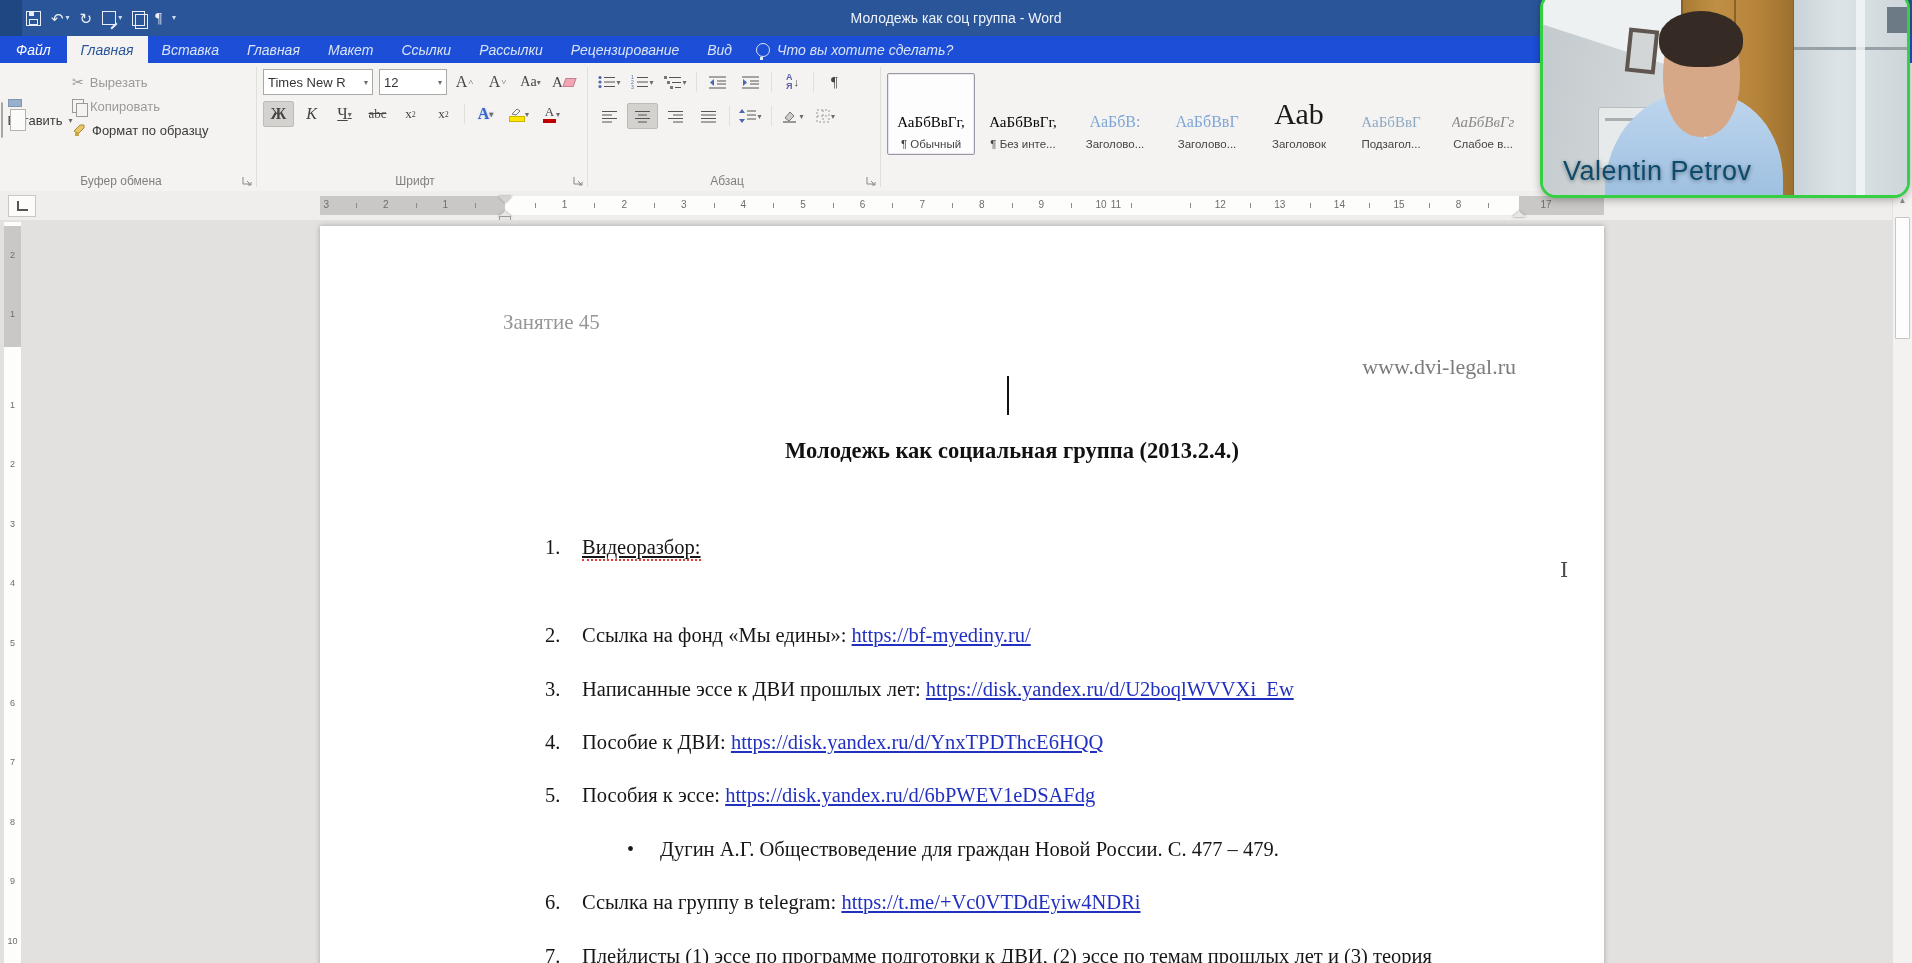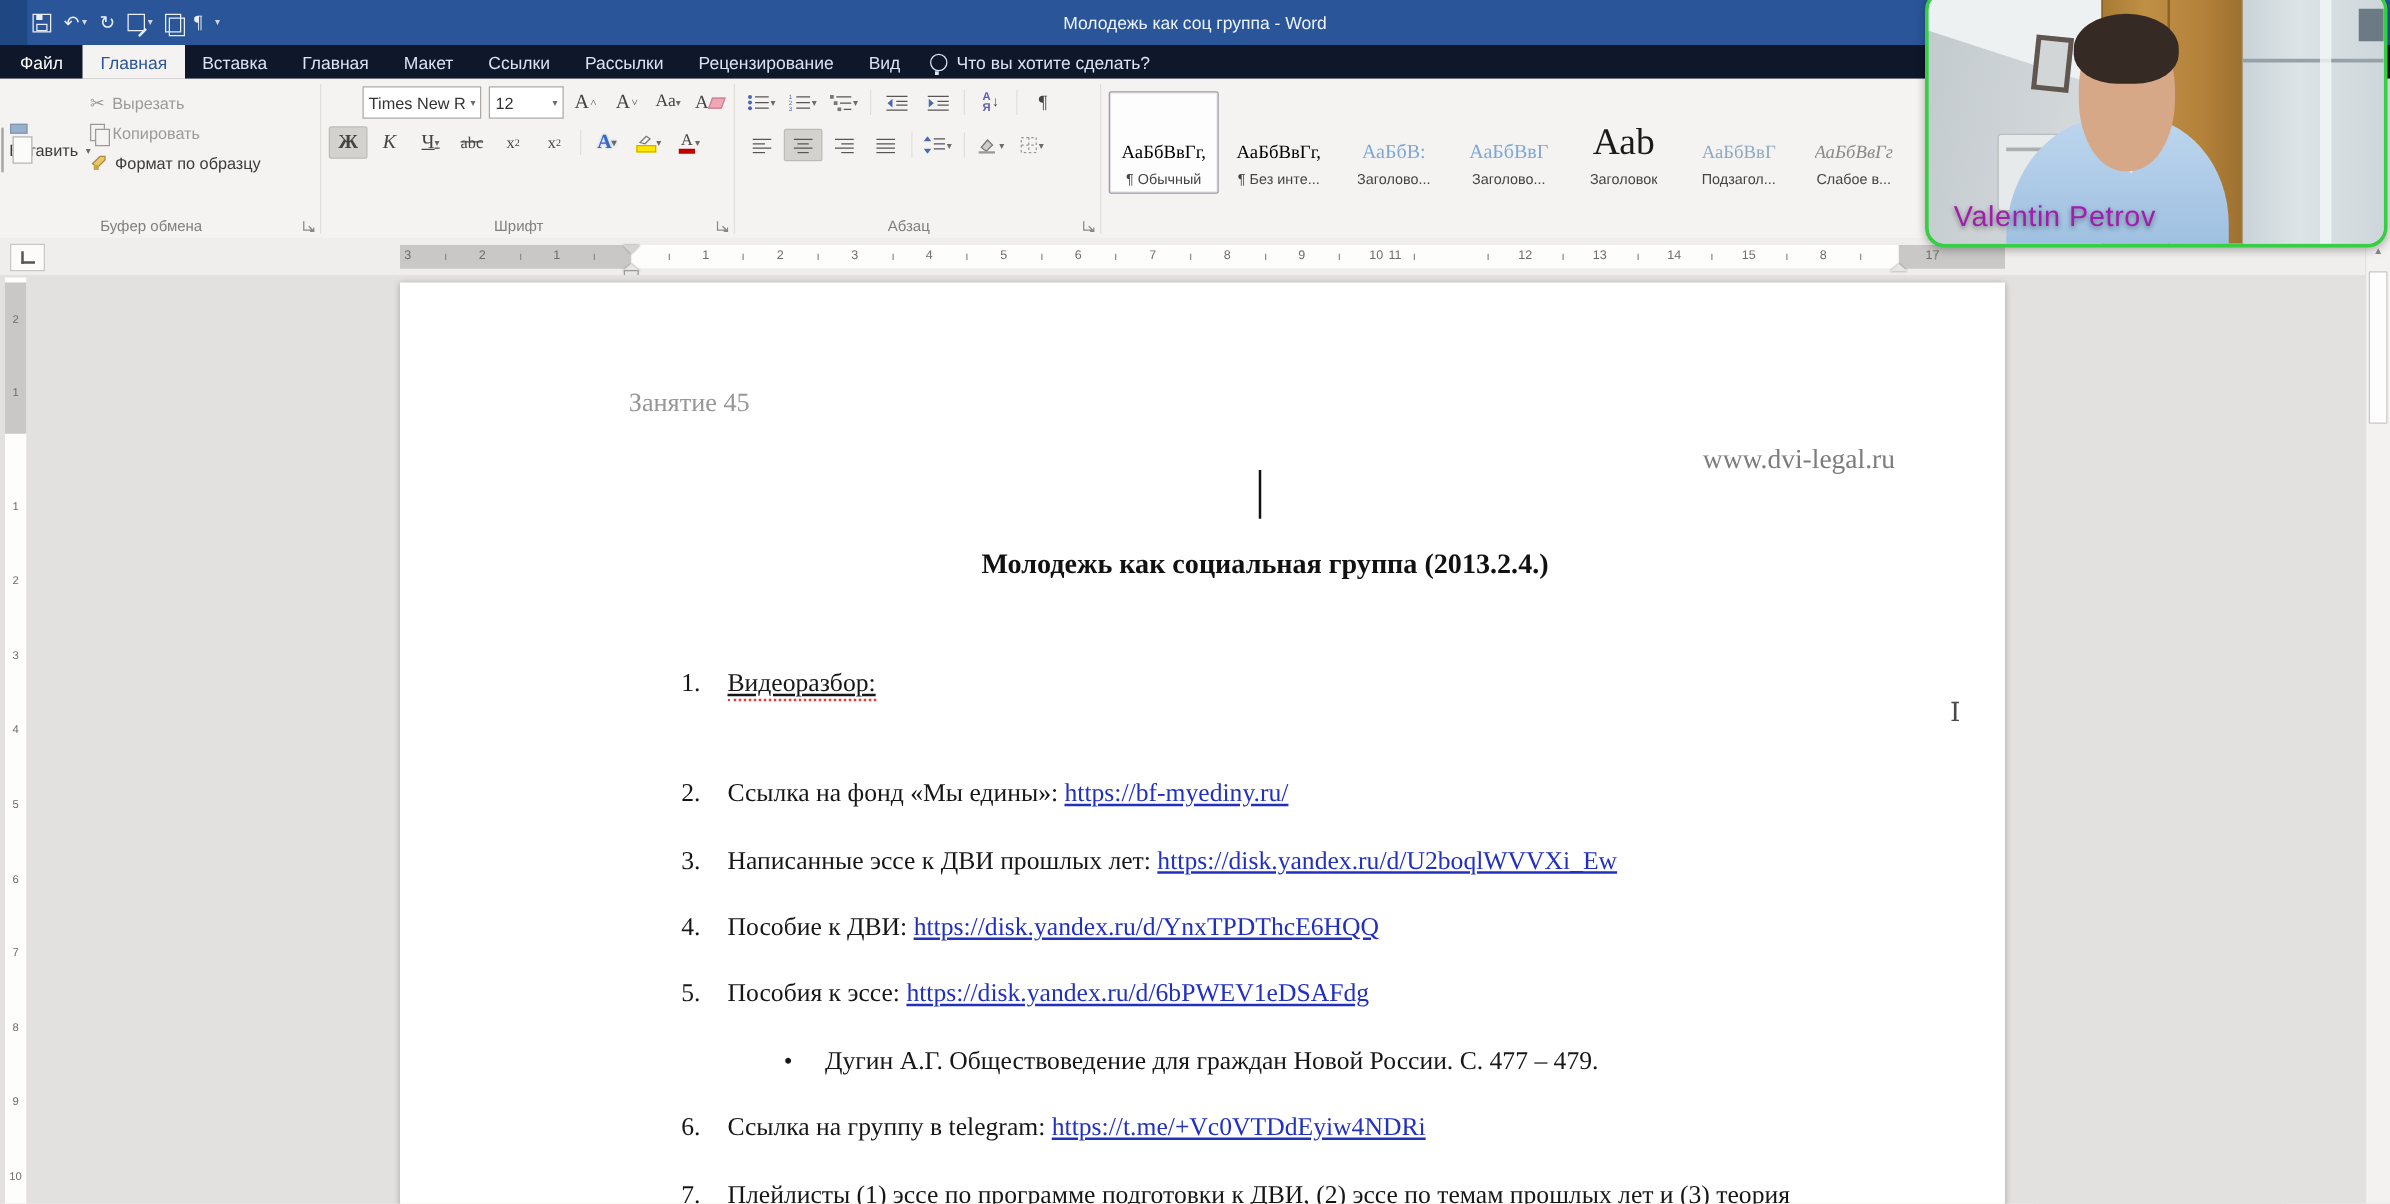--- a/index.html
+++ b/index.html
@@ -137,21 +137,21 @@
   .glass .streak{position:absolute;left:55%;top:0;width:9px;height:100%;background:#f2f6f7;opacity:.8;}
   .glass .dark{position:absolute;right:0;top:6%;width:18%;height:13%;background:#6b7a84;}
   .frame{position:absolute;left:23%;top:17%;width:22px;height:36px;background:#d2d6d7;border:4px solid #5e564f;transform:rotate(6deg);}
   .printer{position:absolute;left:15%;top:56%;width:48px;height:60px;background:#e7eaeb;border:1px solid #b9bdbe;border-radius:3px;}
   .printer:before{content:"";position:absolute;left:6px;top:10px;right:6px;height:3px;background:#aab0b2;}
   .torso{position:absolute;left:17%;bottom:-6px;width:49%;height:54%;background:linear-gradient(#bed6ee,#9dbfe0);border-radius:48% 42% 0 0/90% 80% 0 0;}
   .neck{position:absolute;left:39.5%;bottom:44%;width:9%;height:14%;background:#cf9f80;}
   .head{position:absolute;left:33%;top:11%;width:21%;height:60%;background:#d7a888;border-radius:46% 46% 48% 48%;}
   .hair{position:absolute;left:32%;top:8%;width:23%;height:28%;background:#352b24;border-radius:50% 50% 42% 42%;}
   .collar{position:absolute;left:41%;bottom:28%;width:7%;height:10%;background:#ddebf7;clip-path:polygon(0 0,100% 0,50% 100%);}
-  #cam-name{position:absolute;left:20px;bottom:8px;color:#a21caf;font-size:23px;letter-spacing:.5px;text-shadow:0 1px 4px rgba(0,0,0,.45);}
+  #cam-name{position:absolute;left:20px;bottom:8px;color:#0c4a6e;font-size:27px;letter-spacing:.5px;text-shadow:0 1px 4px rgba(0,0,0,.45);}
   
   #ibeam{position:absolute;left:1560px;top:558px;font-family:"DejaVu Serif",serif;font-size:21px;color:#4a4a4a;}
 </style>
 </head>
 <body>
 
 <div id="titlebar" style="background: rgb(42, 86, 153);">
   <div id="app-corner"></div>
   <div id="qat">
     <span class="qat-btn">
@@ -167,21 +167,21 @@
         <span class="ic-pages"></span>
       </span>
     <span class="qat-btn" style="font-family:'Liberation Serif',serif;">¶</span>
     <span class="qat-btn">
         <span class="qat-caret">▾</span>
       </span>
   </div>
   <div id="win-title">Молодежь как соц группа - Word</div>
 </div>
 
-<div id="tabsbar" style="background: #0f172a;">
+<div id="tabsbar" style="background: #1d4ed8; font-style: italic;">
   <div class="tab file">Файл</div>
   <div id="tabs-holder" style="display:flex;">
       <div class="tab active">Главная</div>
       <div class="tab">Вставка</div>
       <div class="tab">Главная</div>
       <div class="tab">Макет</div>
       <div class="tab">Ссылки</div>
       <div class="tab">Рассылки</div>
       <div class="tab">Рецензирование</div>
       <div class="tab">Вид</div>
@@ -220,21 +220,21 @@
         <svg width="11" height="11">
           <path d="M1 1 v7 h7 M5 5 l4 4 M9 6 v3 h-3" stroke="#8a8886" fill="none"></path>
         </svg>
       </span>
   </div>
 
   <div class="gsep"></div>
 
   <div class="rgroup" id="g-font">
     <div class="frow" style="margin-bottom:6px;">
-      <div class="combo" style="width:100px;margin-left:27px;">
+      <div class="combo" style="width:100px;">
         <span>Times New R</span>
           <span class="tiny-caret">▾</span>
       </div>
       <div class="combo" style="width:58px;margin-left:4px;">
         <span>12</span>
           <span class="tiny-caret">▾</span>
       </div>
       <div class="btn sbtn">
           <span>А</span>
           <span class="sup-mark">˄</span>

